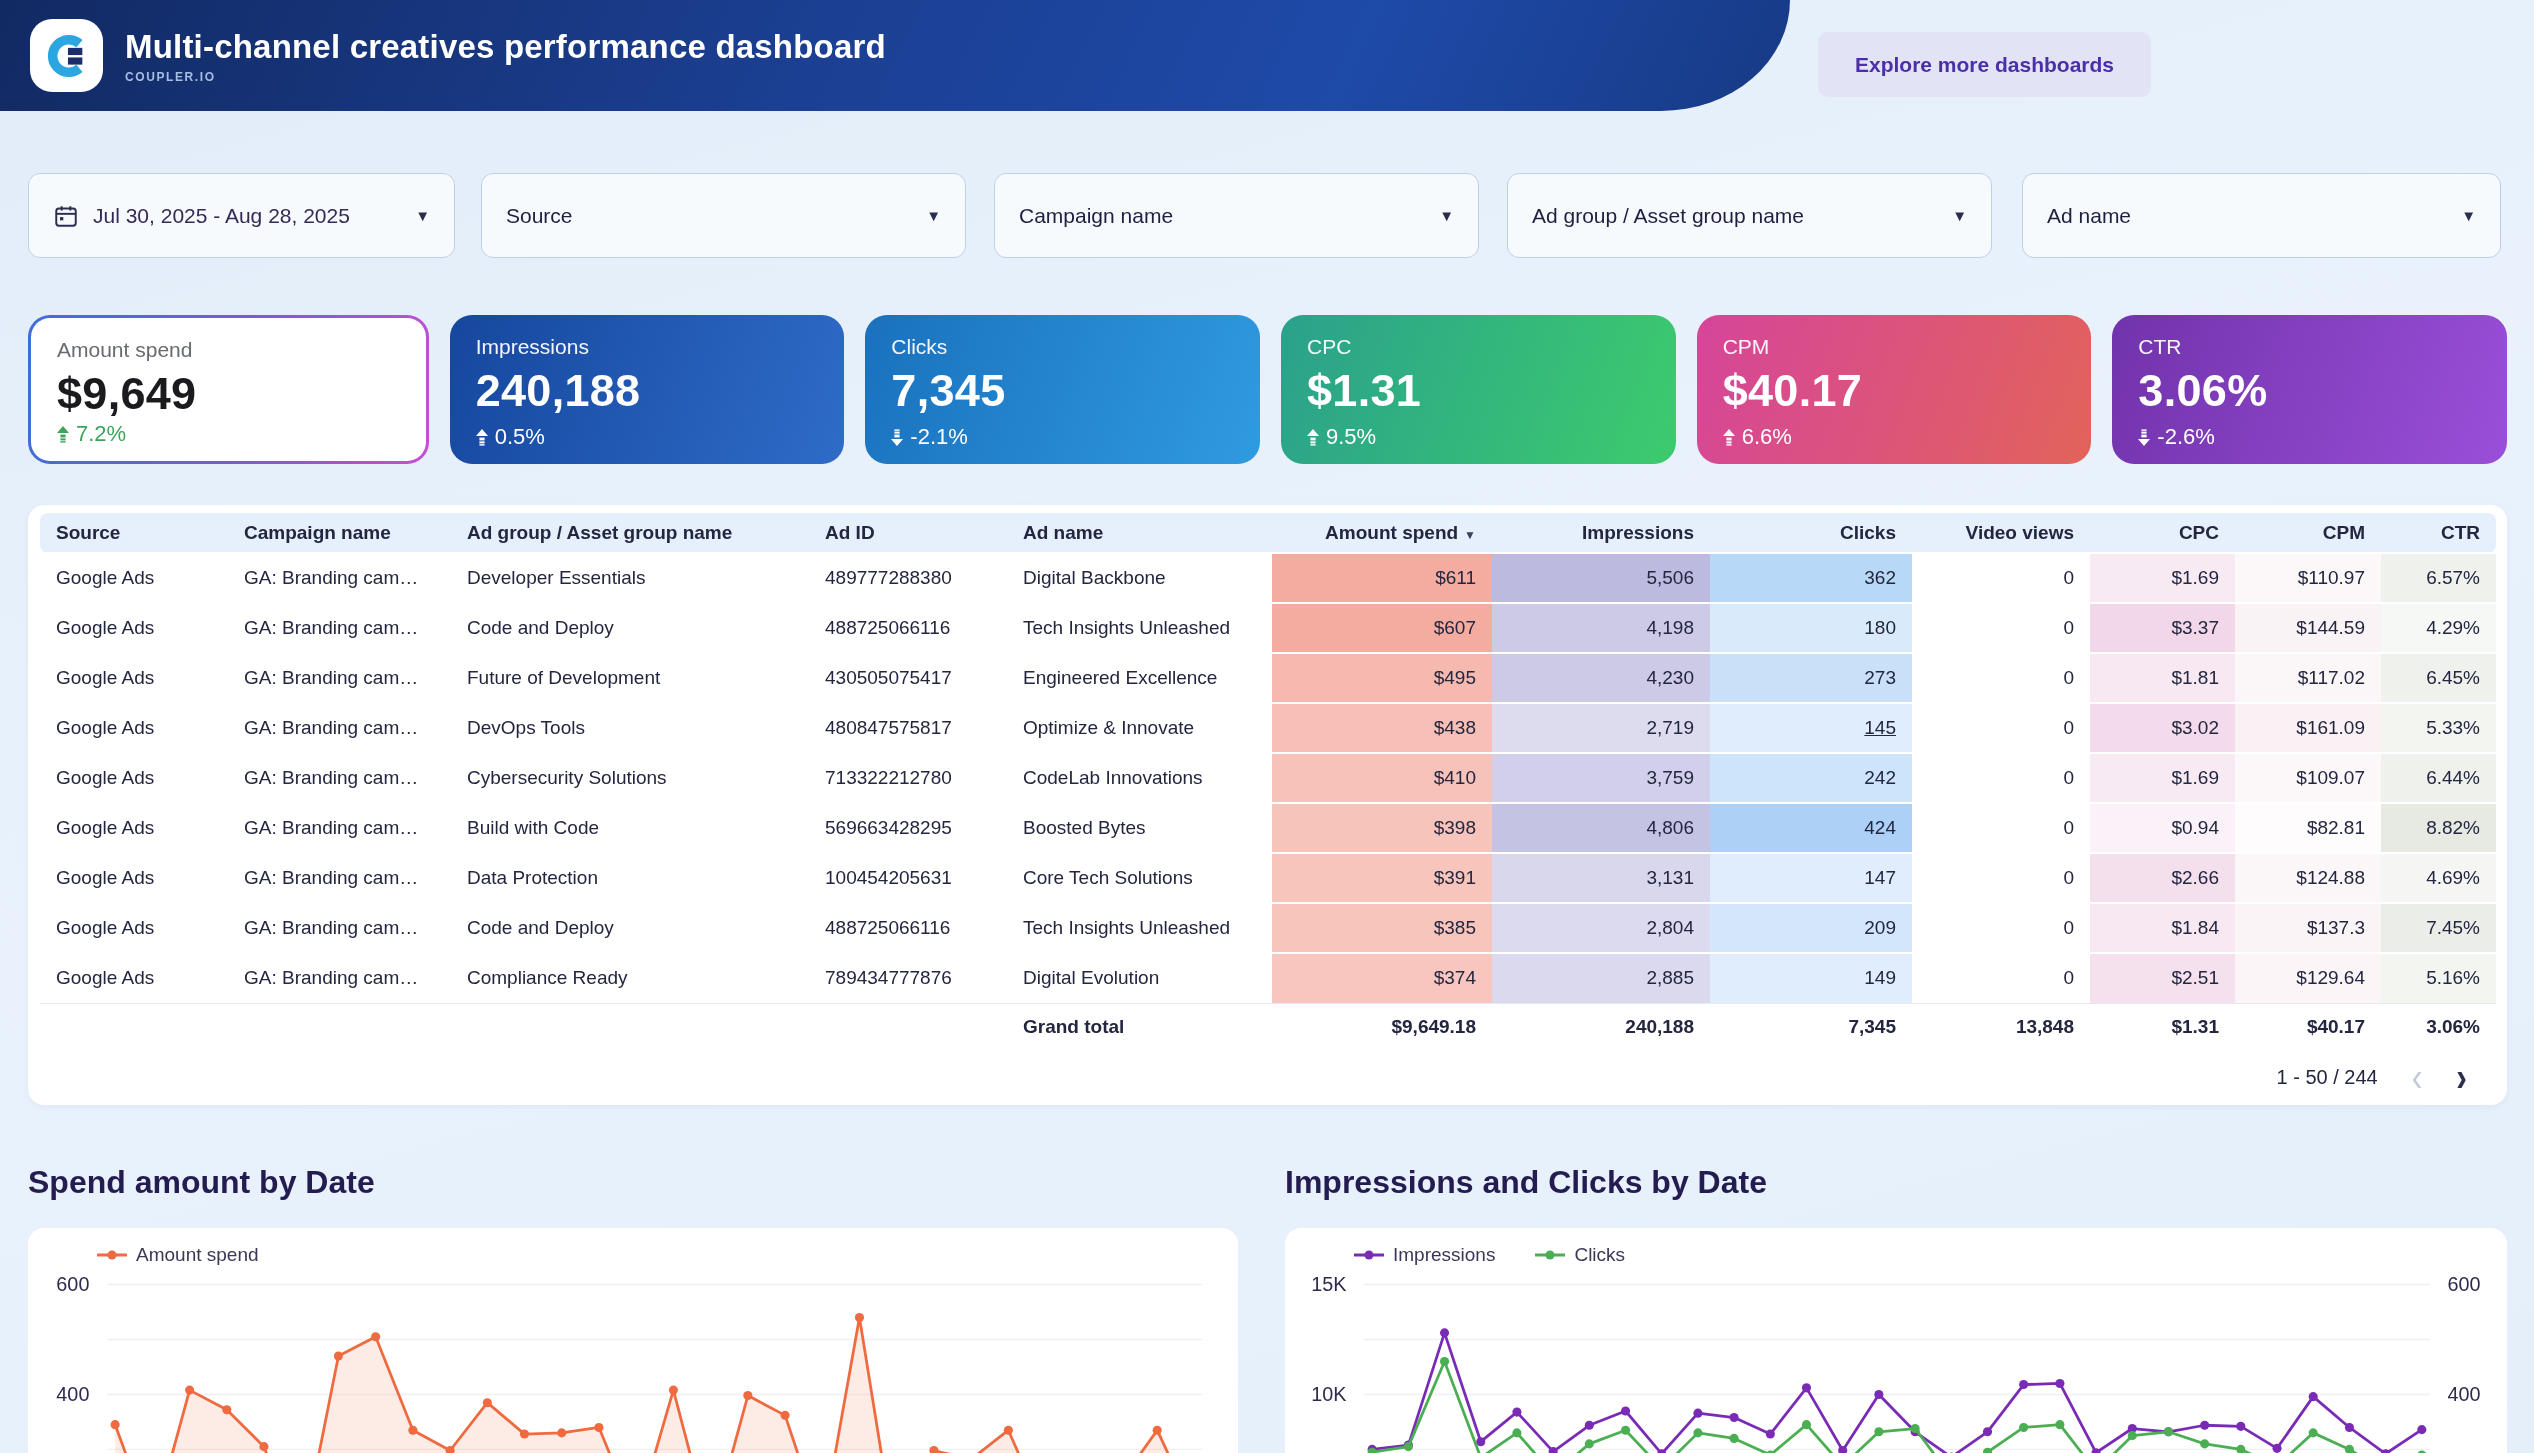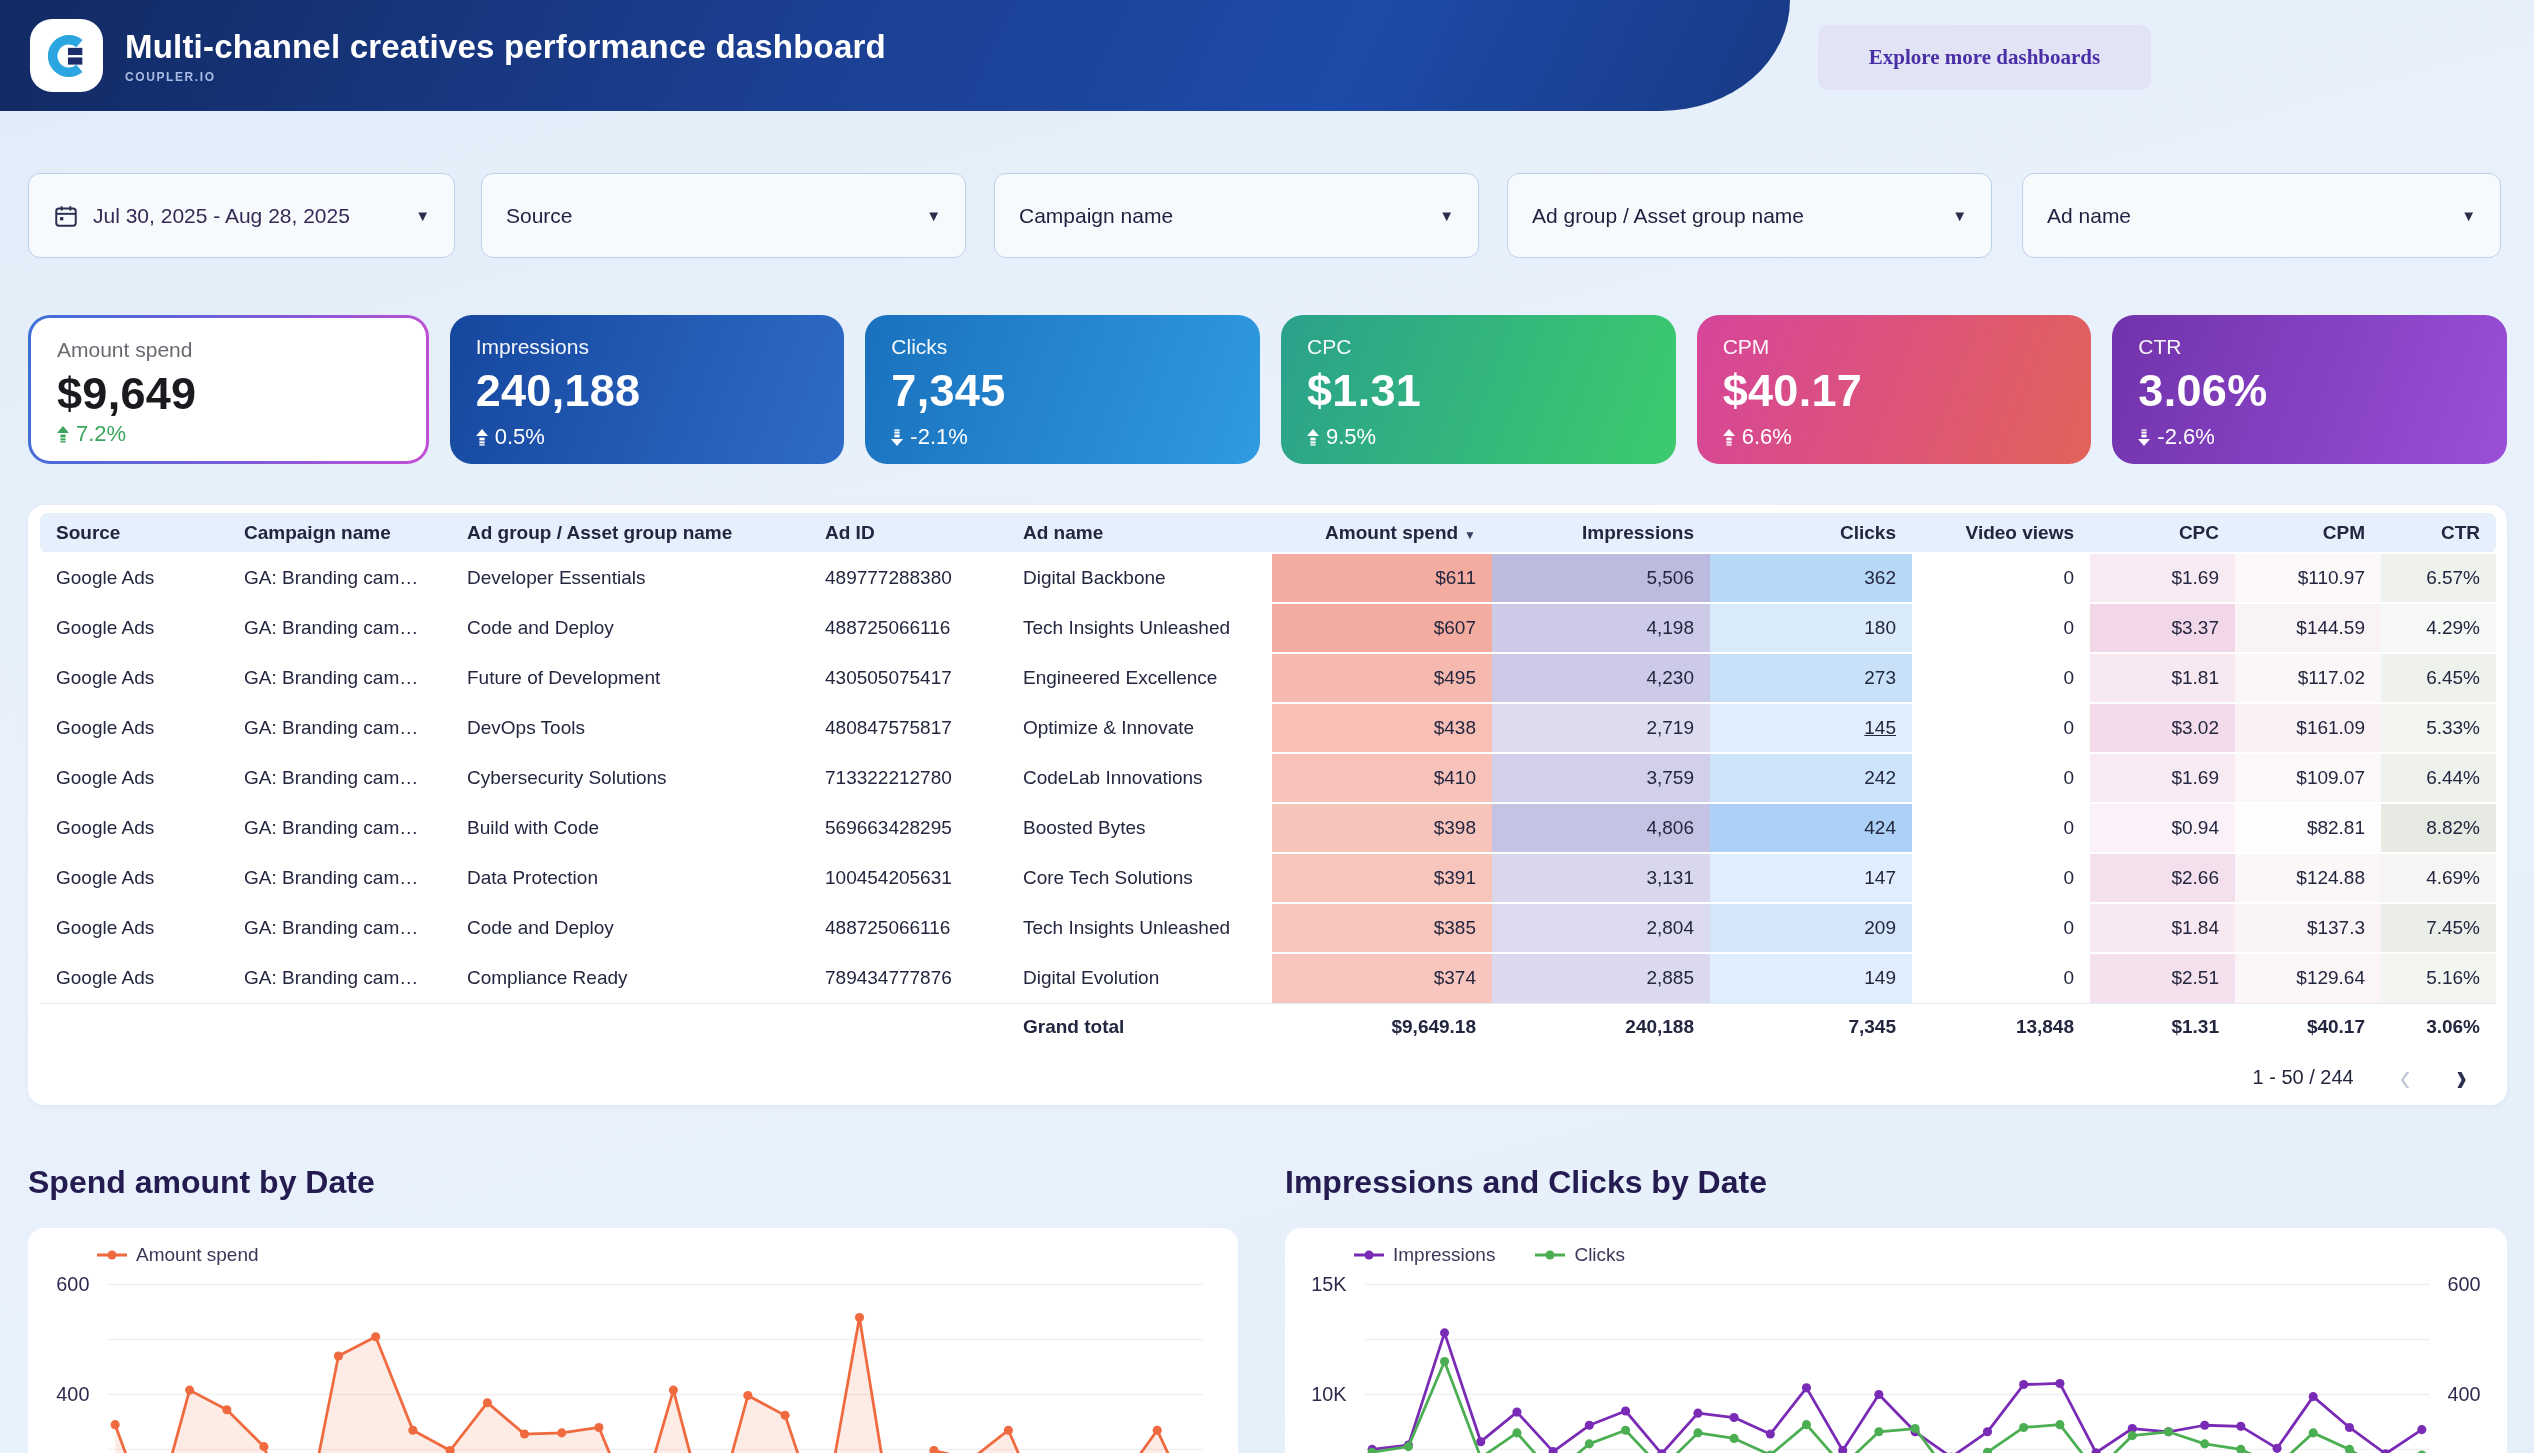--- a/index.html
+++ b/index.html
@@ -10,22 +10,22 @@
 
   
   .header-bar { position:absolute; left:0; top:0; width:1790px; height:111px;
     background:linear-gradient(115deg,#122a63 0%,#1b3f92 45%,#1e4aa8 75%,#173a85 100%);
     border-bottom-right-radius:129px 111px; display:flex; align-items:center; }
   .logo-box { width:73px; height:73px; background:#ffffff; border-radius:22px;
     margin:0 22px 0 30px; display:flex; align-items:center; justify-content:center; flex:0 0 auto; }
   .title-wrap { display:flex; flex-direction:column; gap:4px; }
   .dash-title { color:#ffffff; font-size:33px; font-weight:700; letter-spacing:0.2px; }
   .brand-sub { color:#a9bce4; font-size:12px; font-weight:700; letter-spacing:1.6px; }
-  .hdr-btn { position:absolute; top:25px; height:65px; border:none; border-radius:10px;
-    font-family:Liberation Serif, serif; font-size:21px; font-weight:700; cursor:pointer;
+  .hdr-btn { position:absolute; top:32px; height:65px; border:none; border-radius:10px;
+    font-family:Liberation Sans, sans-serif; font-size:21px; font-weight:700; cursor:pointer;
     display:flex; align-items:center; justify-content:center; }
   .btn-explore { left:1818px; width:333px; background:#e2e4f5; color:#4b2fa7; }
   .btn-setup { left:2206px; width:301px; background:linear-gradient(180deg,#6a2bb9,#5a1f9e); color:#ffffff; }
 
   
   .filters { position:absolute; left:28px; top:173px; width:2479px; height:85px; display:flex; }
   .filter { background:#f7fafd; border:1.5px solid #bdd0ea; border-radius:12px; height:85px;
     display:flex; align-items:center; padding:0 24px; color:#1d2140; font-size:21px; cursor:pointer; }
   .filter .flabel { flex:1; white-space:nowrap; overflow:hidden; }
   .filter .caret { font-size:15px; color:#2a2e4e; margin-left:14px; }
@@ -56,21 +56,21 @@
   thead th { background:#e6effc; color:#23263f; font-size:19px; font-weight:700; text-align:left;
     height:40px; padding:0 16px; white-space:nowrap; overflow:hidden; }
   thead th:first-child { border-radius:8px 0 0 8px; }
   thead th:last-child { border-radius:0 8px 8px 0; }
   thead th.num { text-align:right; }
   tbody td { font-size:19px; color:#23263f; height:50px; padding:0 16px; white-space:nowrap;
     overflow:hidden; text-overflow:ellipsis; border-top:2px solid #ffffff; }
   tbody td.num { text-align:right; }
   tr.total td { font-weight:700; border-top:1px solid #e4e9f3; height:48px; background:#ffffff !important; }
   .sort-caret { font-size:12px; color:#3a3f5c; margin-left:6px; }
-  .pager { position:absolute; right:40px; bottom:12px; display:flex; align-items:center; gap:46px; }
+  .pager { position:absolute; right:40px; bottom:12px; display:flex; align-items:center; gap:34px; }
   .pager-label { font-size:20px; color:#23263f; }
   .pg-prev, .pg-next { font-size:32px; line-height:1; cursor:pointer; transform:scaleY(1.25); }
   .pg-prev { color:#c3cad8; }
   .pg-next { color:#2b2f4e; font-weight:700; }
 
   
   .chart-title { position:absolute; top:1164px; font-size:32px; font-weight:700; color:#241c50; }
   #ct-left { left:28px; } #ct-right { left:1285px; }
   .chart-card { position:absolute; top:1228px; height:317px; background:#ffffff; border-radius:16px; overflow:hidden; }
   #chart-left { left:28px; width:1210px; }

